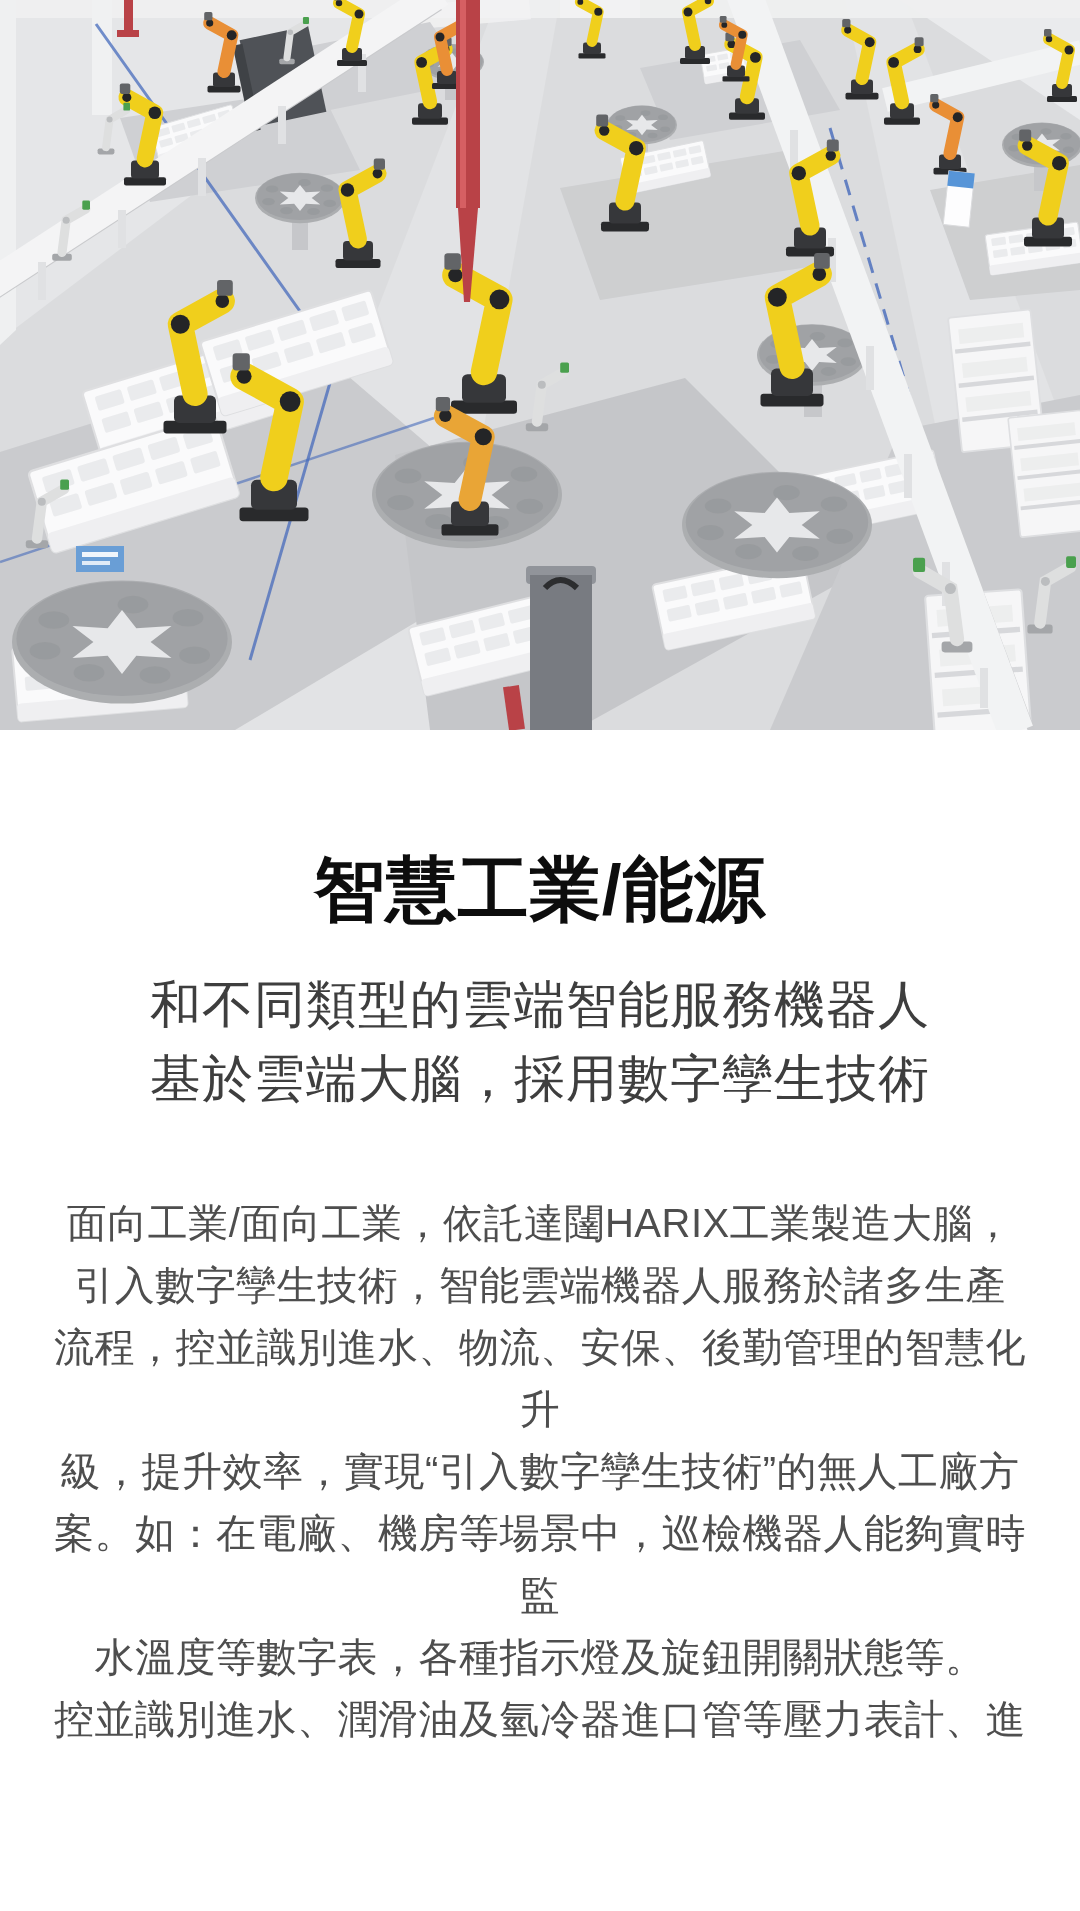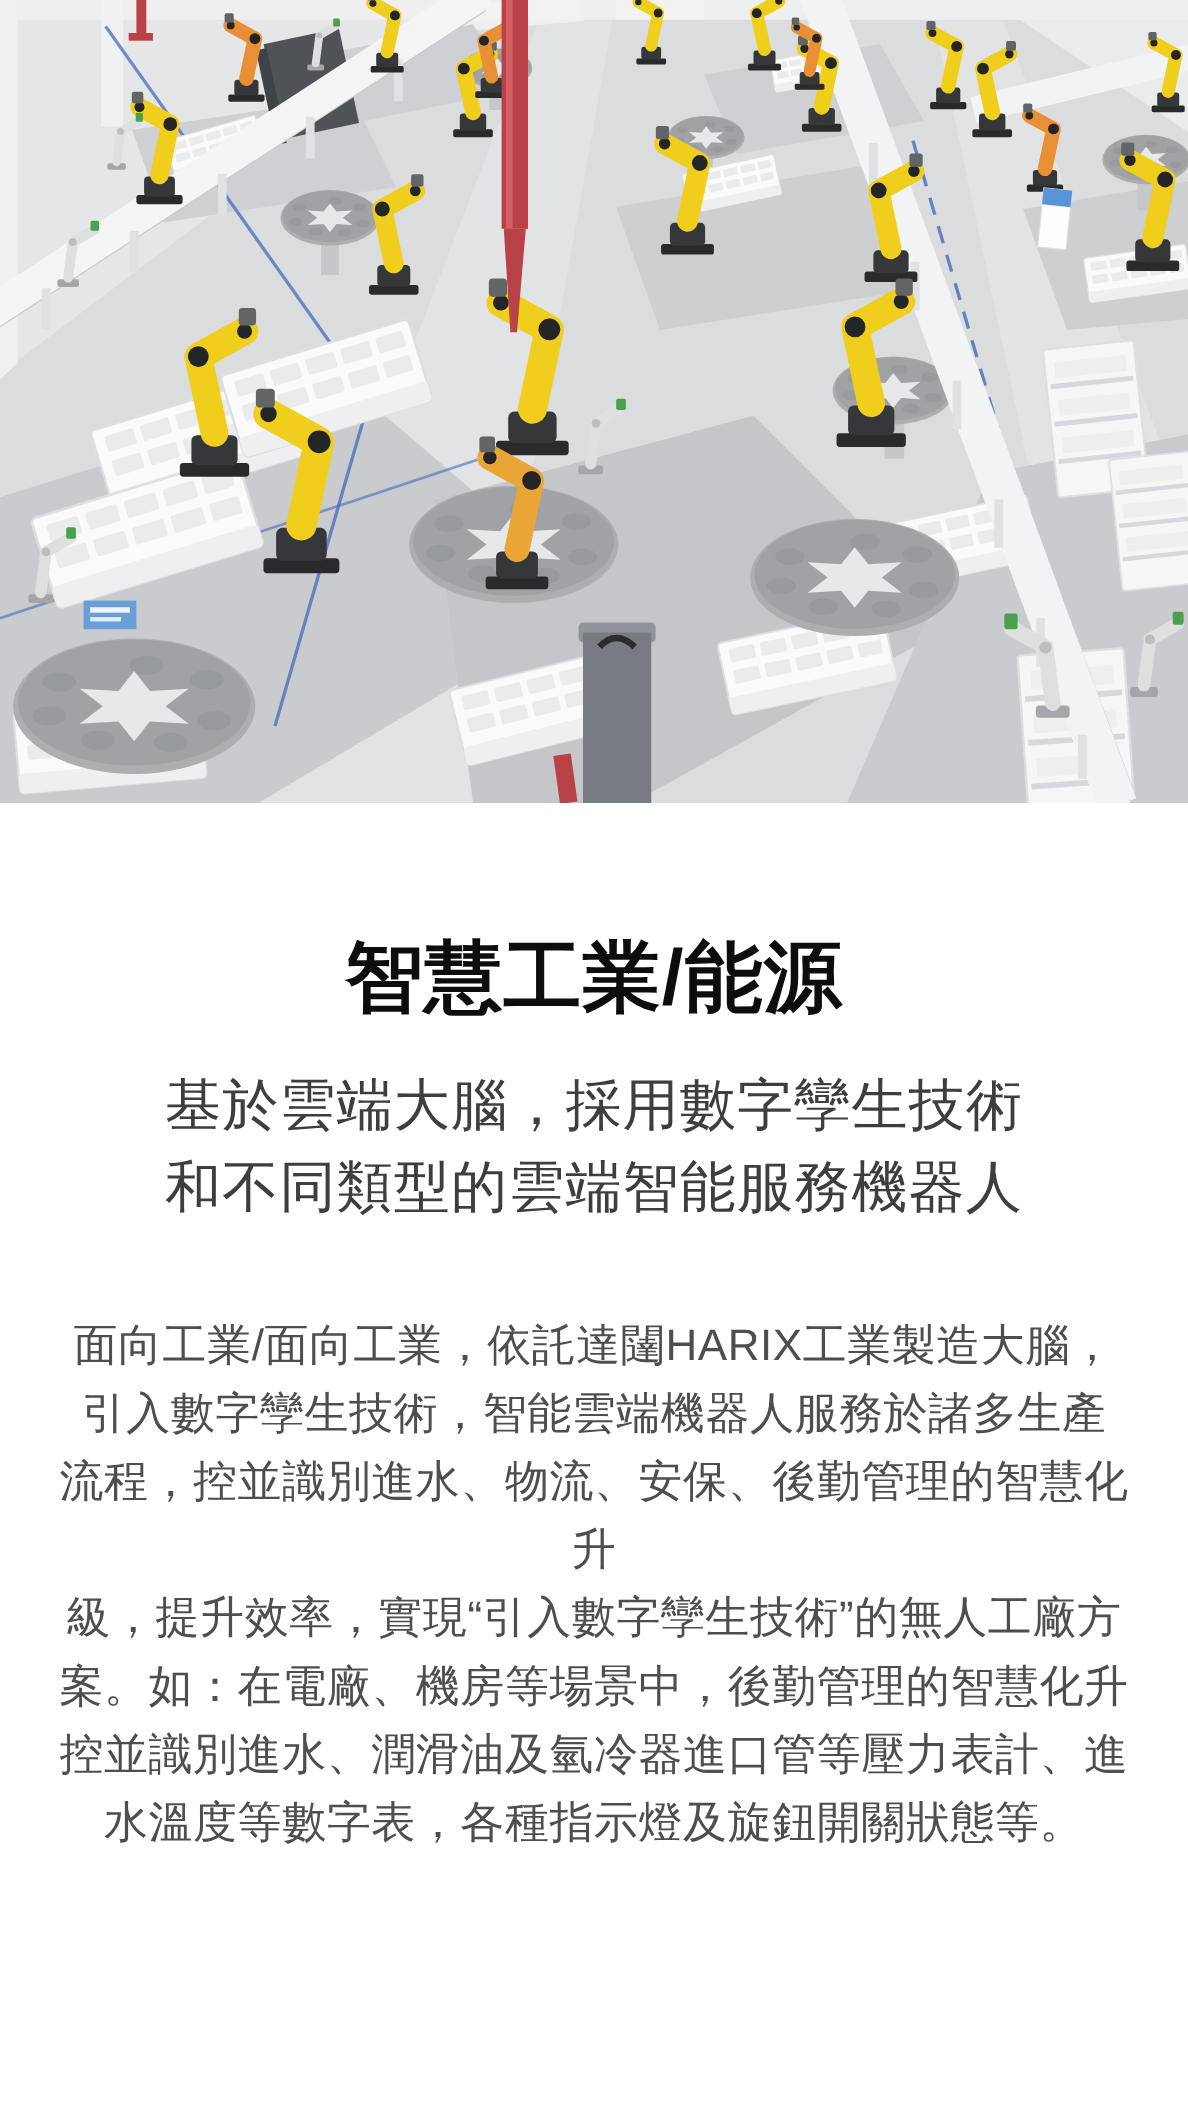--- a/index.html
+++ b/index.html
@@ -270,26 +270,26 @@
     </g>
 
     <rect x="0" y="0" width="1080" height="730" fill="#ffffff" opacity=".06"></rect>
   </svg>
 </div>
 
 <div class="content">
   <h1 class="page-title">智慧工業/能源</h1>
 
   <div class="subtitle">
+    <span class="line">和不同類型的雲端智能服務機器人</span>
     <span class="line">基於雲端大腦，採用數字孿生技術</span>
-    <span class="line">和不同類型的雲端智能服務機器人</span>
   </div>
 
   <div class="body-text">
     <span class="line">面向工業/面向工業，依託達闥HARIX工業製造大腦，</span>
     <span class="line">引入數字孿生技術，智能雲端機器人服務於諸多生產</span>
     <span class="line">流程，控並識別進水、物流、安保、後勤管理的智慧化升</span>
     <span class="line">級，提升效率，實現“引入數字孿生技術”的無人工廠方</span>
-    <span class="line">案。如：在電廠、機房等場景中，後勤管理的智慧化升</span>
+    <span class="line">案。如：在電廠、機房等場景中，巡檢機器人能夠實時監</span>
+    <span class="line">水溫度等數字表，各種指示燈及旋鈕開關狀態等。</span>
     <span class="line">控並識別進水、潤滑油及氫冷器進口管等壓力表計、進</span>
-    <span class="line">水溫度等數字表，各種指示燈及旋鈕開關狀態等。</span>
   </div>
 </div>
 
 </body></html>

